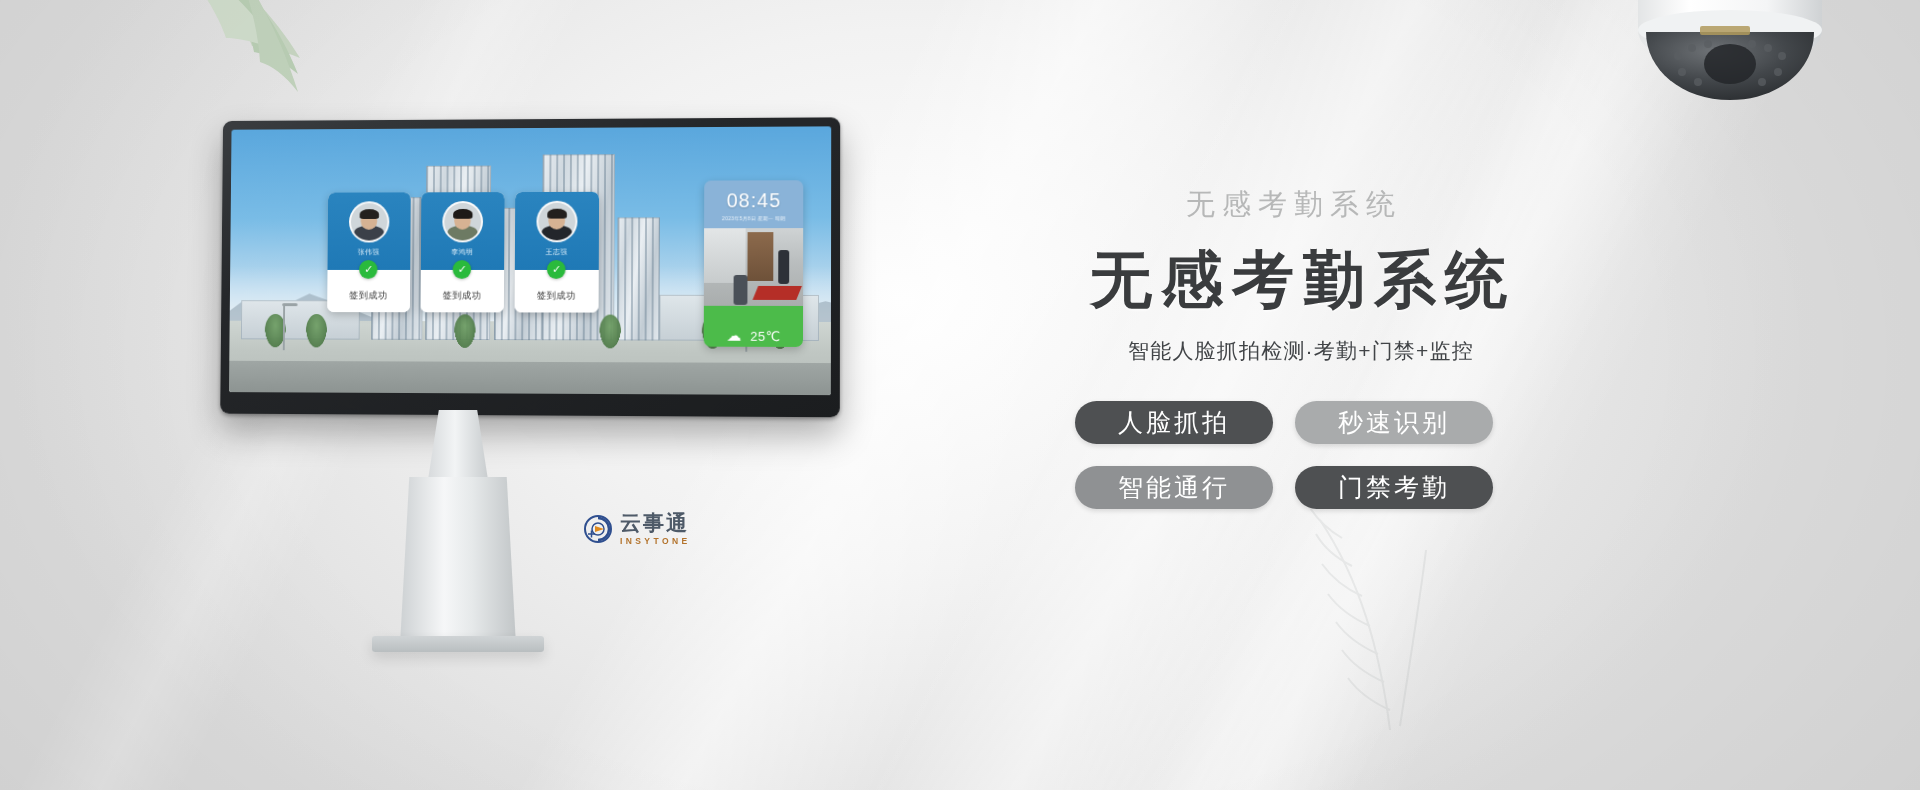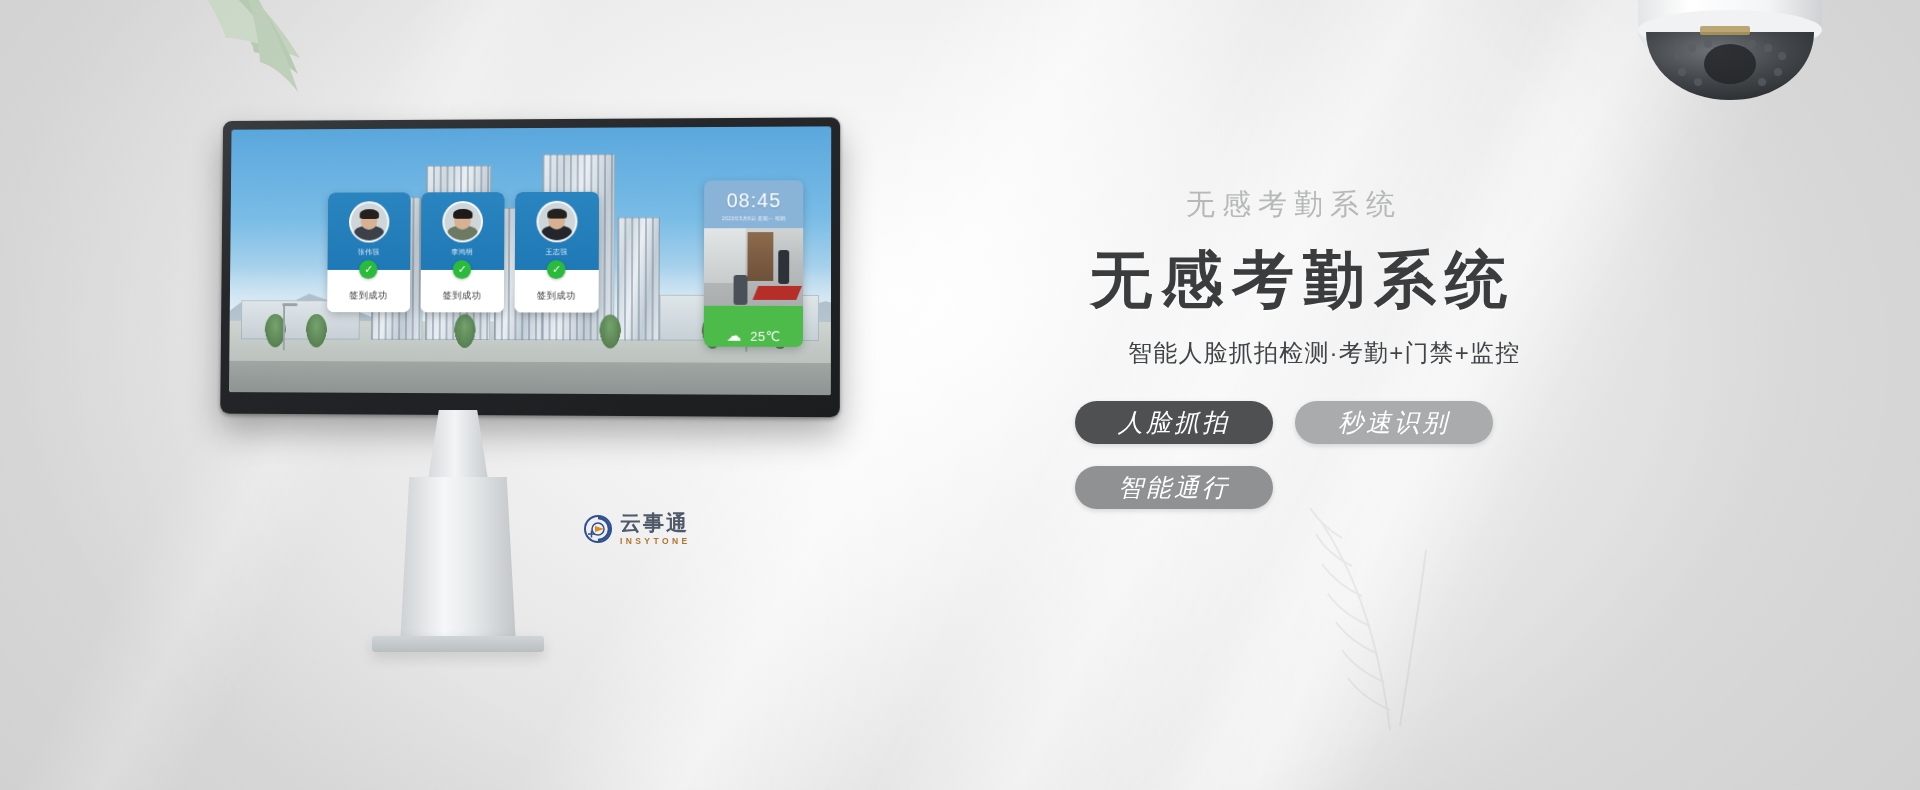--- a/index.html
+++ b/index.html
@@ -166,24 +166,24 @@
   #logo .lzh { font-size:21px; color:#4e5a68; letter-spacing:2px; font-weight:600; }
   #logo .len { font-size:8.5px; color:#b3732c; letter-spacing:3.4px; margin-top:4px; font-weight:700; }
 
   
   #eyebrow { position:absolute; left:1186px; top:185px;
              font-size:29px; color:#b7b8b8; letter-spacing:7px; white-space:nowrap; }
   #headline { position:absolute; left:1090px; top:238px;
               font-size:62px; font-weight:bold; color:#3a3c3e; letter-spacing:9px;
               white-space:nowrap; text-shadow:0 2px 2px rgba(255,255,255,.55); }
   #subline { position:absolute; left:1128px; top:337px;
-             font-size:24px; color:#414447; letter-spacing:1.2px; white-space:nowrap; }
+             font-size:21px; color:#414447; letter-spacing:1.2px; white-space:nowrap; }
 
   #tags { position:absolute; left:1075px; top:401px; width:430px;
-          display:flex; flex-wrap:wrap; gap:22px 22px;font-style:italic; }
+          display:flex; flex-wrap:wrap; gap:22px 22px; }
   .tag { width:198px; height:43px; border-radius:22px; color:#fff;
          display:flex; align-items:center; justify-content:center;
          font-size:25px; letter-spacing:3px;
          box-shadow:0 2px 5px rgba(0,0,0,.13); cursor:pointer; }
   .tag.dark  { background:#4e5052; }
   .tag.light { background:#a9abac;text-align:right; }
   .tag.mid   { background:#8f9193; }
 </style>
 </head>
 <body>
@@ -365,15 +365,16 @@
   </div>
 
   <div id="eyebrow">无感考勤系统</div>
   <div id="headline">无感考勤系统</div>
   <div id="subline">智能人脸抓拍检测·考勤+门禁+监控</div>
 
   <div id="tags">
     <div class="tag dark">人脸抓拍</div>
     <div class="tag light">秒速识别</div>
     <div class="tag mid">智能通行</div>
+    <div class="tag dark">门禁考勤</div>
   </div>
 
 </div>
 
 </body></html>

